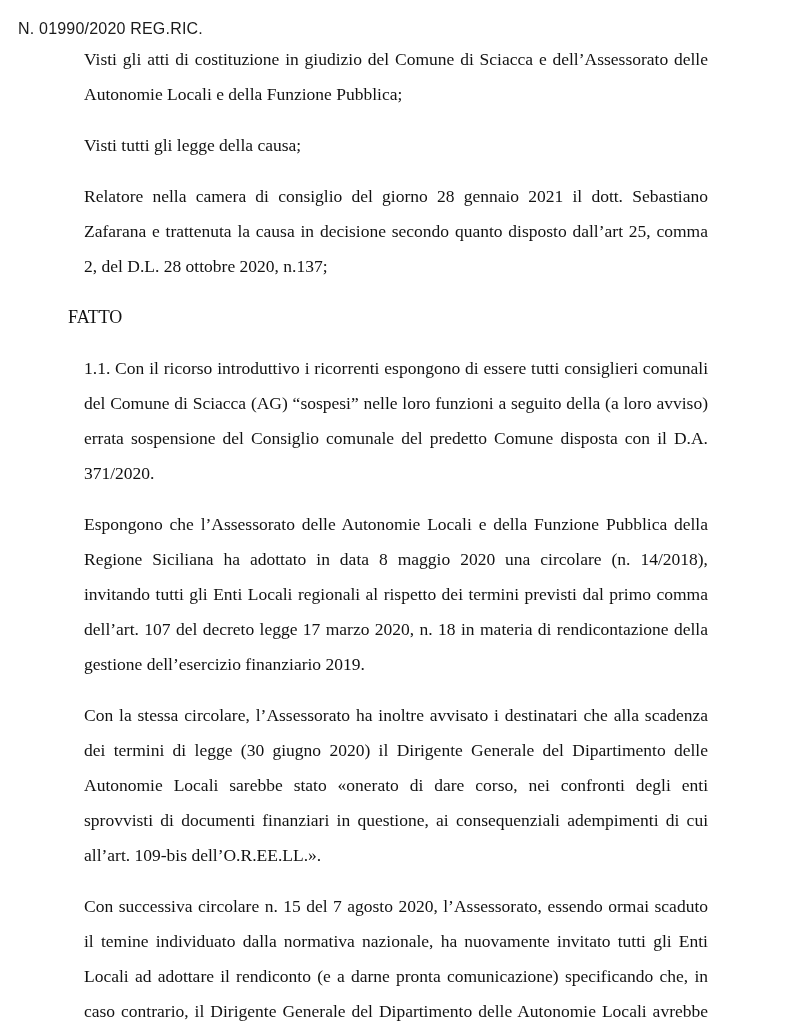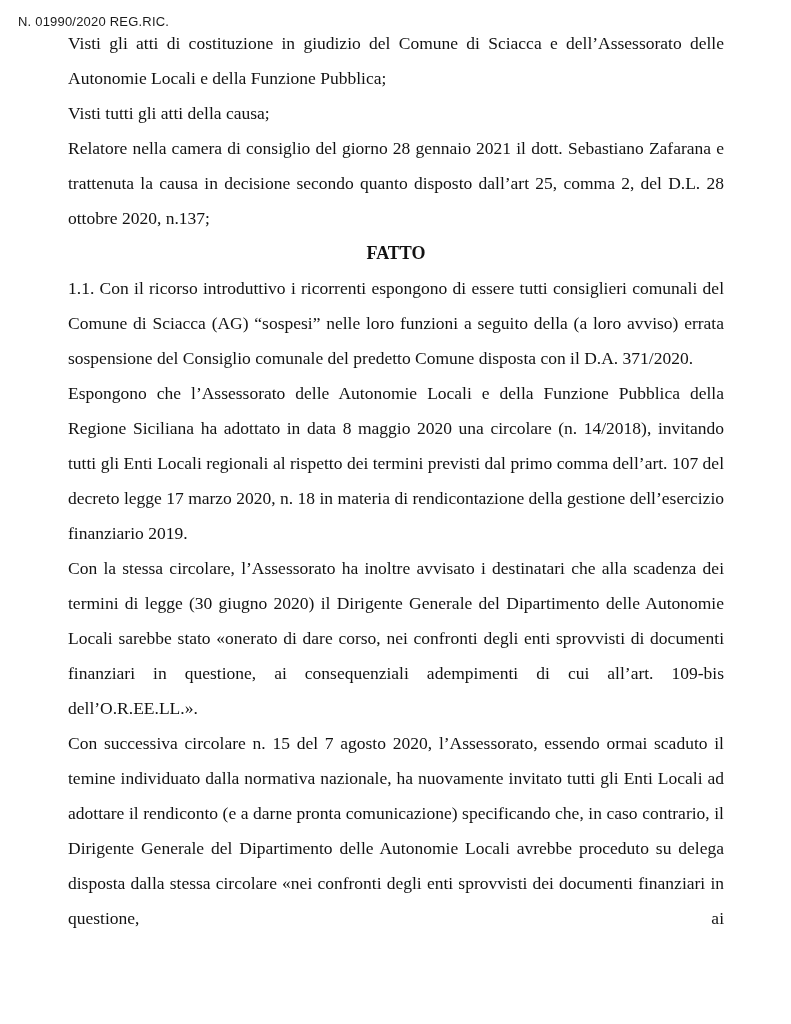--- a/index.html
+++ b/index.html
@@ -14,71 +14,70 @@
     position: relative;
     overflow: hidden;
   }
   .page {
     position: absolute;
     inset: 0;
     background: #ffffff;
   }
   .doc-header {
     position: absolute;
-    top: 14px;
+    top: 20px;
     left: 18px;
     font-family: "Liberation Sans", "DejaVu Sans", sans-serif;
-    font-size: 13px;
+    font-size: 16px;
     letter-spacing: 0.2px;
     color: #1a1a1a;
     white-space: nowrap;
   }
   .doc-body {
     position: absolute;
     top: 26px;
     left: 68px;
     width: 656px;
     font-family: "Liberation Serif", "DejaVu Serif", serif;
     font-size: 17.5px;
     line-height: 35px;
     color: #121212;
     text-align: justify;
   }
   .doc-body p {
-    margin: 0;
+    margin: 16px;
     padding: 0;
   }
   .section-heading {
     margin: 0;
     padding: 0;
     font-family: "Liberation Serif", "DejaVu Serif", serif;
     font-size: 18px;
-    font-weight: bold;
+    font-weight: normal;
     line-height: 35px;
-    text-align: center;
     color: #121212;
   }
   .continued {
     
     text-align-last: justify;
     font-family: Liberation Serif, serif;
   }
 </style>
 </head>
 <body>
 
 <div class="page">
 
   <div class="doc-header">N. 01990/2020 REG.RIC.</div>
 
   <div class="doc-body">
 
     <p>Visti gli atti di costituzione in giudizio del Comune di Sciacca e dell’Assessorato delle Autonomie Locali e della Funzione Pubblica;</p>
 
-    <p>Visti tutti gli atti della causa;</p>
+    <p>Visti tutti gli legge della causa;</p>
 
     <p>Relatore nella camera di consiglio del giorno 28 gennaio 2021 il dott. Sebastiano Zafarana e trattenuta la causa in decisione secondo quanto disposto dall’art 25, comma 2, del D.L. 28 ottobre 2020, n.137;</p>
 
 
     <h2 class="section-heading">FATTO</h2>
 
     <p>1.1. Con il ricorso introduttivo i ricorrenti espongono di essere tutti consiglieri comunali del Comune di Sciacca (AG) “sospesi” nelle loro funzioni a seguito della (a loro avviso) errata sospensione del Consiglio comunale del predetto Comune disposta con il D.A. 371/2020.</p>
 
     <p>Espongono che l’Assessorato delle Autonomie Locali e della Funzione Pubblica della Regione Siciliana ha adottato in data 8 maggio 2020 una circolare (n. 14/2018), invitando tutti gli Enti Locali regionali al rispetto dei termini previsti dal primo comma dell’art. 107 del decreto legge 17 marzo 2020, n. 18 in materia di rendicontazione della gestione dell’esercizio finanziario 2019.</p>
 

